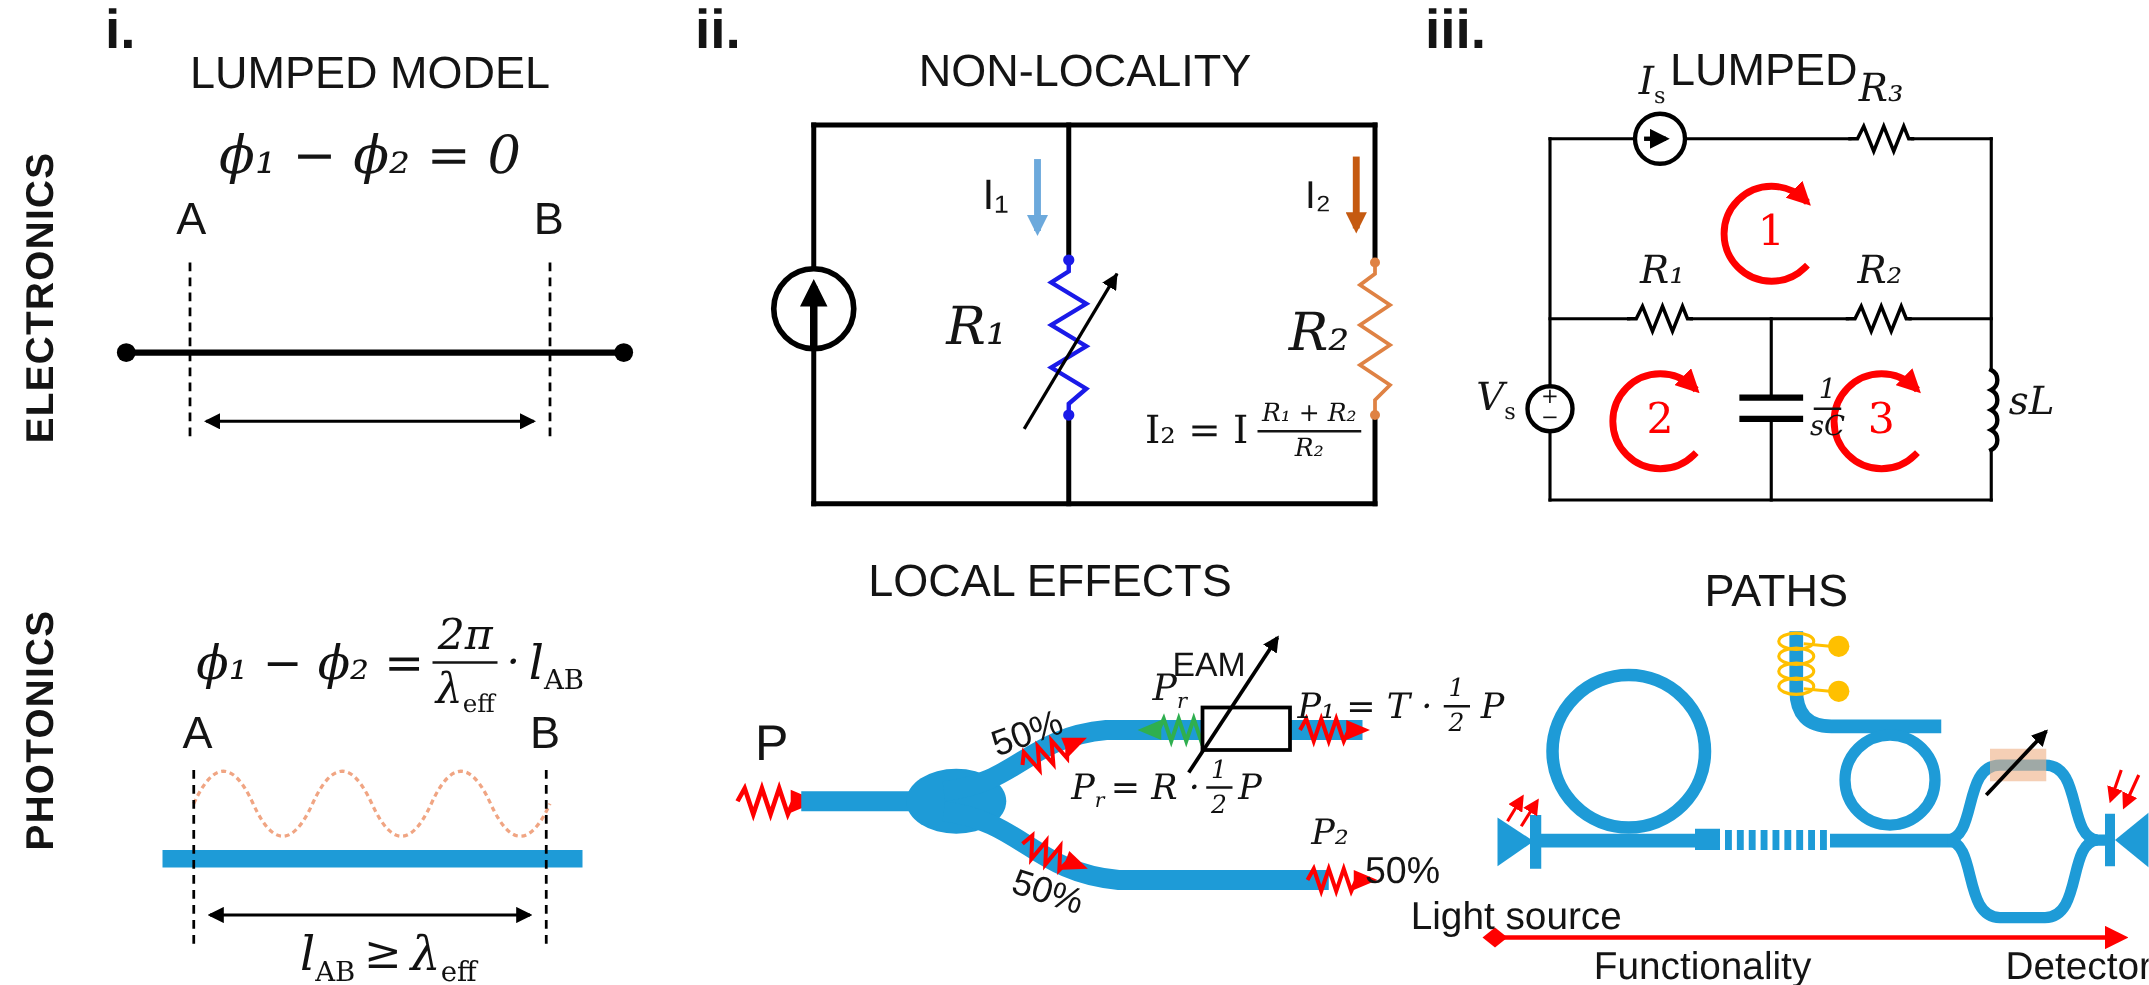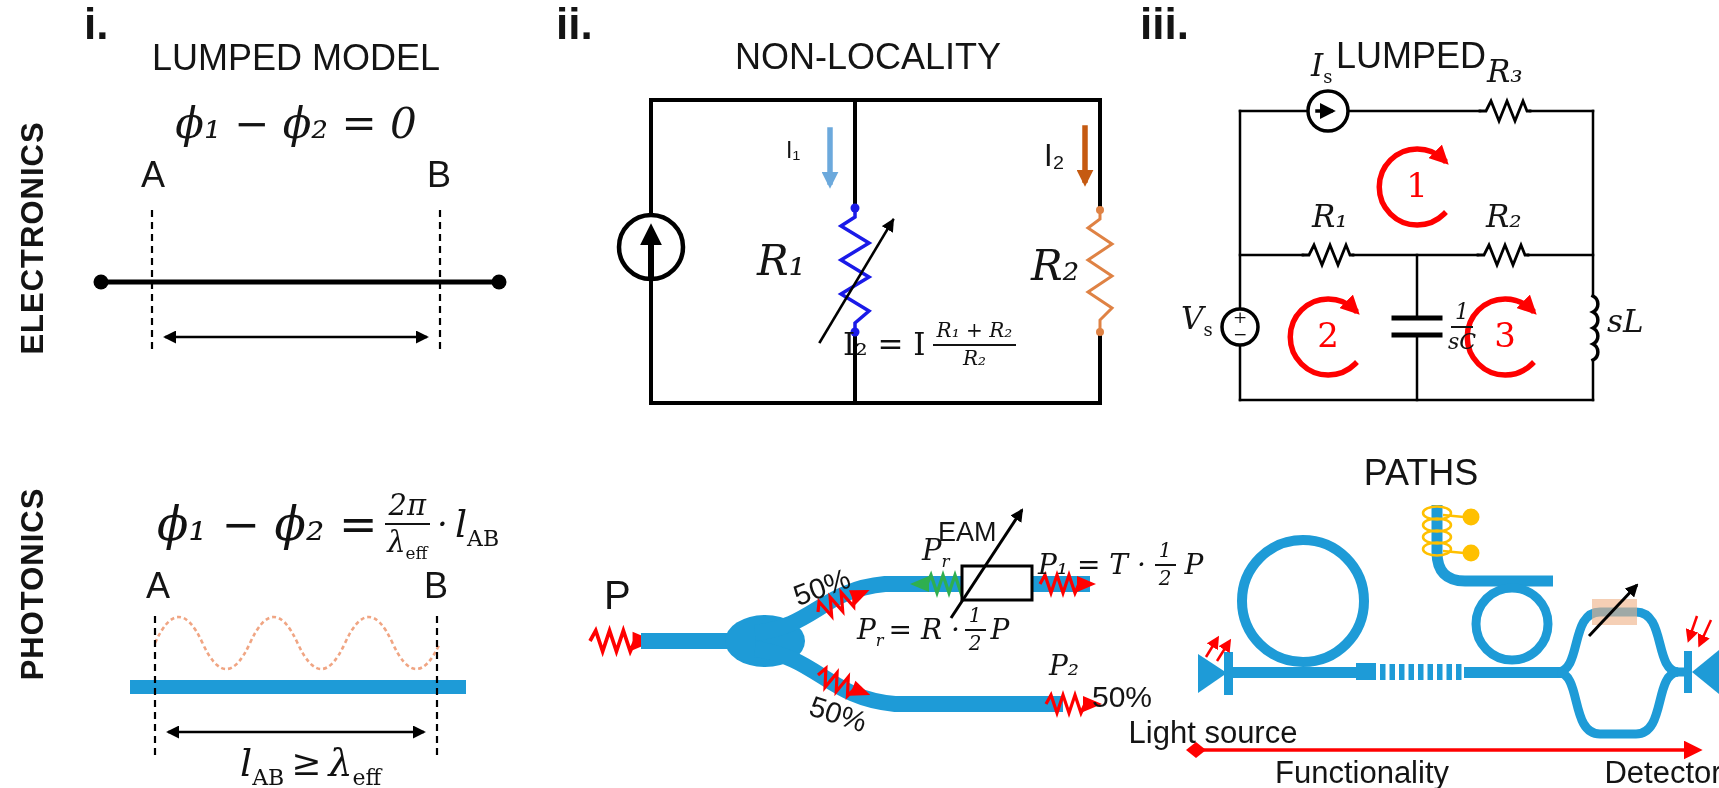--- a/index.html
+++ b/index.html
@@ -189,50 +189,51 @@
   <span class="tx rot" style="left:32px;top:238px;transform:translate(-50%,-50%) rotate(-90deg)">ELECTRONICS</span>
   <span class="tx rot" style="left:32px;top:584px;transform:translate(-50%,-50%) rotate(-90deg)">PHOTONICS</span>
 
   <span class="tx idx" style="left:84px;top:2px">i.</span>
   <span class="tx ttl cx" style="left:296px;top:40px">LUMPED MODEL</span>
   <span class="tx math cx" style="left:296px;top:103px;font-size:42px">ϕ₁ − ϕ₂ = 0</span>
   <span class="tx node" style="left:141px;top:157px">A</span>
   <span class="tx node" style="left:427px;top:157px">B</span>
 
   <div class="eqrow" style="left:157px;top:490px">
-    <span class="math" style="font-size:46px">ϕ₁ − ϕ₂ =</span>
-    <span class="frac math" style="font-size:29px">
+    <span class="math" style="font-size:38px">ϕ₁ − ϕ₂ =</span>
+    <span class="frac math" style="font-size:34px">
       <span class="num">2π</span>
       <span class="den"><span>λ</span><sub>eff</sub></span>
     </span>
     <span class="math" style="font-size:34px">·</span>
     <span class="math" style="font-size:38px"><span>l</span><sub>AB</sub></span>
   </div>
   <span class="tx node" style="left:146px;top:568px">A</span>
   <span class="tx node" style="left:424px;top:568px">B</span>
   <div class="eqrow" style="left:240px;top:744px">
     <span class="math" style="font-size:38px"><span>l</span><sub>AB</sub></span>
     <span class="math" style="font-size:36px">≥</span>
     <span class="math" style="font-size:38px"><span>λ</span><sub>eff</sub></span>
   </div>
 
   <span class="tx idx" style="left:556px;top:2px">ii.</span>
   <span class="tx ttl cx" style="left:868px;top:39px">NON-LOCALITY</span>
-  <span class="tx" style="left:786px;top:139px;font-size:23px">I₁</span>
+  <span class="tx" style="left:786px;top:139px;font-size:34px">I₁</span>
   <span class="tx math" style="left:757px;top:240px;font-size:42px">R₁</span>
   <span class="tx" style="left:1044px;top:140px;font-size:31px">I₂</span>
   <span class="tx math" style="left:1031px;top:245px;font-size:42px">R₂</span>
-  <div class="eqrow" style="left:843px;top:320px">
+  <div class="eqrow" style="left:916px;top:320px">
     <span class="mup" style="font-size:31px">I₂ = I</span>
     <span class="frac math" style="font-size:20px">
       <span class="num">R₁ + R₂</span>
       <span class="den">R₂</span>
     </span>
   </div>
 
+  <span class="tx ttl cx" style="left:840px;top:447px">LOCAL EFFECTS</span>
   <span class="tx" style="left:604px;top:575px;font-size:40px">P</span>
   <span class="tx" style="left:822px;top:573px;font-size:29px;transform:translateX(-50%) rotate(-20deg)">50%</span>
   <span class="tx" style="left:838px;top:700px;font-size:29px;transform:translateX(-50%) rotate(18deg)">50%</span>
   <span class="tx math" style="left:922px;top:536px;font-size:29px"><span>P</span><sub class="it">r</sub></span>
   <span class="tx" style="left:938px;top:519px;font-size:27px">EAM</span>
   <div class="eqrow" style="left:1038px;top:540px;gap:9px">
     <span class="math" style="font-size:28px">P₁ = T ·</span>
     <span class="frac math" style="font-size:20px">
       <span class="num">1</span>
       <span class="den">2</span>

